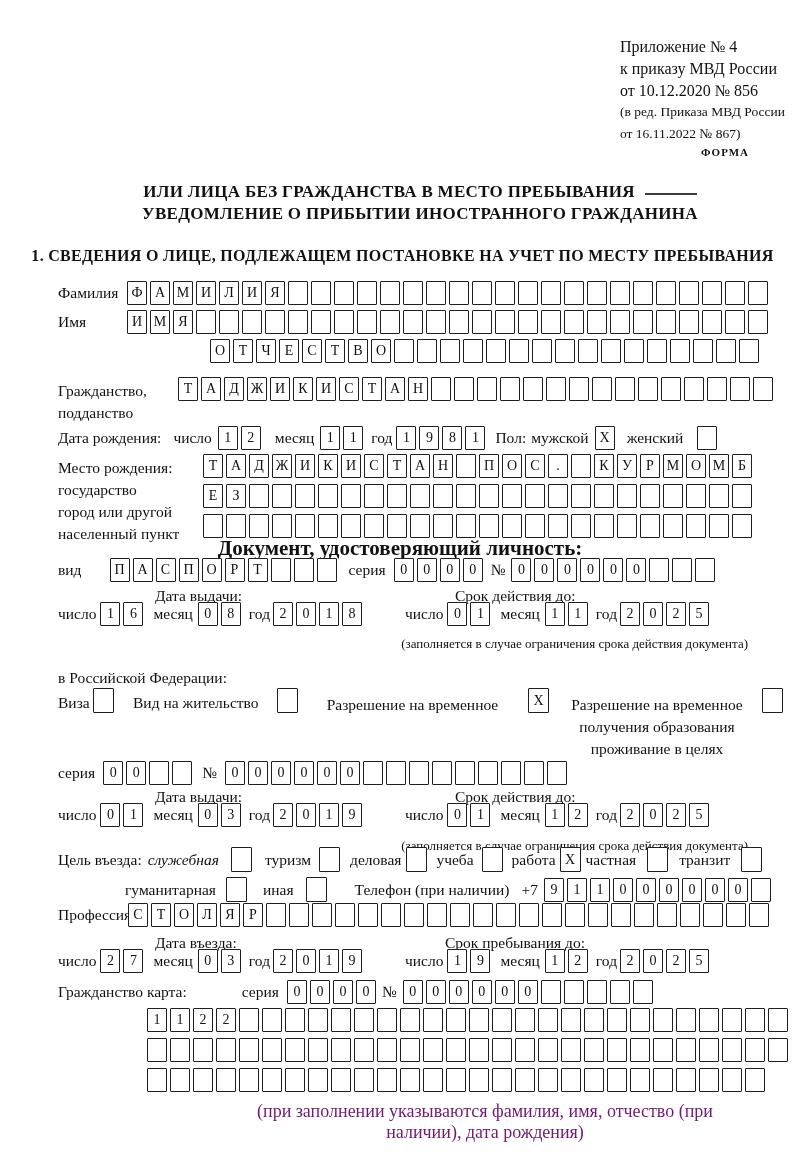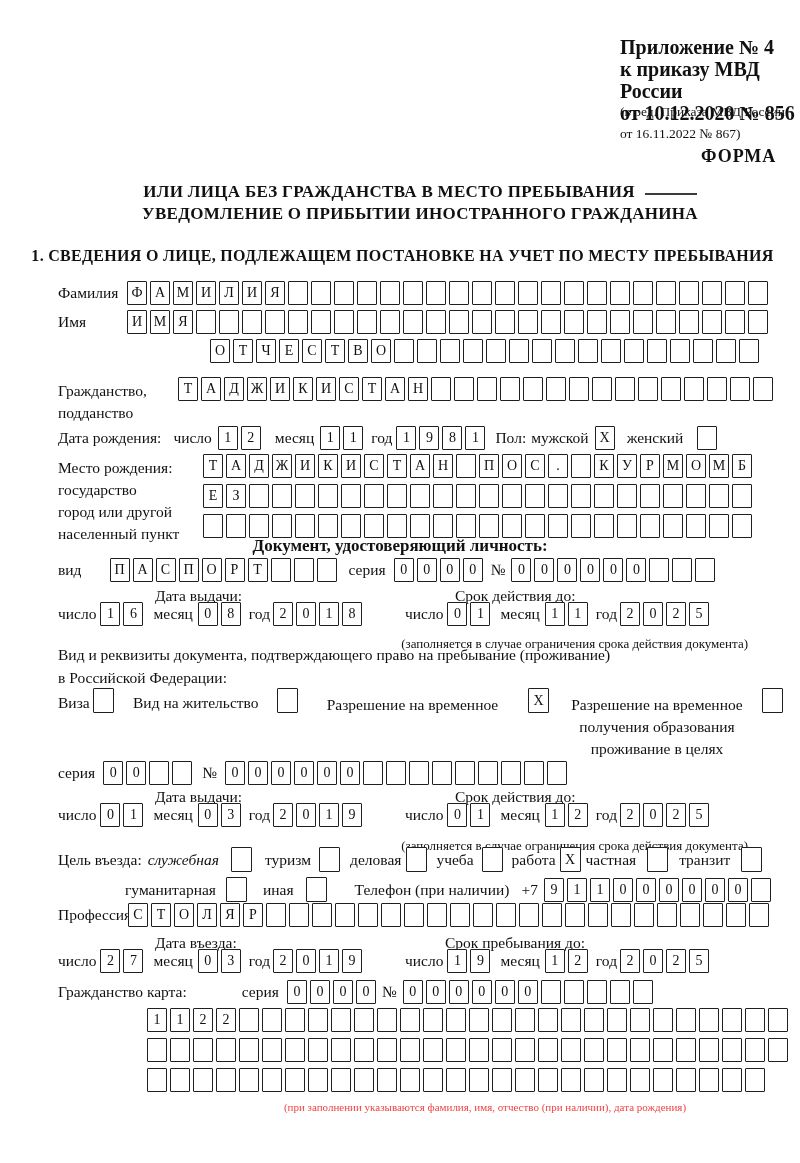--- a/index.html
+++ b/index.html
@@ -1,53 +1,53 @@
 <!DOCTYPE html>
 <html><head>
 <meta charset="utf-8">
 <style>
   html,body{margin:0;padding:0;background:#ffffff;}
   .page{position:relative;width:800px;height:1163px;background:#fff;
         font-family:"Liberation Serif","DejaVu Serif",serif;color:#111;overflow:hidden;}
   .abs{position:absolute;}
   .row{position:absolute;display:flex;align-items:center;}
   .lbl{font-size:15.5px;white-space:nowrap;color:#111;}
-  .sm14{font-size:20px;line-height:21px;font-weight:bold;}
+  .sm14{font-size:16px;line-height:21px;}
   .sm13{font-size:13.5px;line-height:21px;}
   .bold{font-weight:bold;}
   .note{font-size:13px;color:#111;margin-top:12px;}
-  .footnote{font-size:11px;color:#ef4444;}
+  .footnote{font-size:18px;color:#701a75;}
   .box-row{display:flex;gap:3px;align-items:center;}
   .cell{box-sizing:border-box;flex:none;width:20px;height:24px;border:1.7px solid #1f1f1f;
         border-radius:1px;display:inline-flex;align-items:center;justify-content:center;
         font-size:14px;background:#fff;}
   .cbox .cell{width:21px;height:25px;}
   .lblblock div{line-height:22px;}
   .centerblock{text-align:center;}
   .underline-blank{display:inline-block;width:52px;height:2px;background:#3c3c3c;
         margin-left:10px;vertical-align:2px;}
   .title{font-size:17px;font-weight:bold;letter-spacing:0.3px;line-height:22px;text-align:center;}
   .sechead{font-size:16px;font-weight:bold;letter-spacing:0.3px;text-align:center;}
-  .dochead{font-size:17px;font-weight:bold;text-align:center;}
+  .dochead{font-size:21px;font-weight:bold;text-align:center;}
 </style>
 </head>
 <body>
 
 <div class="page">
 
   <div class="abs lblblock" style="left:620px;top:36px;">
     <div class="sm14">Приложение № 4</div>
     <div class="sm14">к приказу МВД России</div>
     <div class="sm14">от 10.12.2020 № 856</div>
   </div>
   <div class="abs lblblock" style="left:620px;top:101px;">
     <div class="sm13">(в ред. Приказа МВД России</div>
     <div class="sm13">от 16.11.2022 № 867)</div>
   </div>
-  <div class="abs bold" style="left:701px;top:146px;font-size:18px;letter-spacing:1px;">ФОРМА</div>
+  <div class="abs bold" style="left:701px;top:146px;font-size:11px;letter-spacing:1px;">ФОРМА</div>
 
   <div class="abs title" style="left:40px;top:181px;width:760px;">
     <div>
       <span>ИЛИ ЛИЦА БЕЗ ГРАЖДАНСТВА В МЕСТО ПРЕБЫВАНИЯ</span><span class="underline-blank"></span>
     </div>
     <div>УВЕДОМЛЕНИЕ О ПРИБЫТИИ ИНОСТРАННОГО ГРАЖДАНИНА</div>
   </div>
 
   <div class="abs sechead" style="left:30px;top:247px;width:745px;">1. СВЕДЕНИЯ О ЛИЦЕ, ПОДЛЕЖАЩЕМ ПОСТАНОВКЕ НА УЧЕТ ПО МЕСТУ ПРЕБЫВАНИЯ</div>
 
@@ -367,21 +367,20 @@
     <span class="lbl" style="margin-left:8px;">год</span>
     <span class="box-row" style="margin-left:3px;">
         <span class="cell">2</span>
         <span class="cell">0</span>
         <span class="cell">2</span>
         <span class="cell">5</span>
       </span>
   </div>
   <div class="abs note" style="left:340px;top:624px;width:408px;text-align:right;">(заполняется в случае ограничения срока действия документа)</div>
 
-  <div class="abs lbl" style="left:58px;top:646px;">Вид и реквизиты документа, подтверждающего право на пребывание (проживание)</div>
   <div class="abs lbl" style="left:58px;top:669px;">в Российской Федерации:</div>
 
   <div class="abs lbl" style="left:58px;top:694px;">Виза</div>
   <div class="abs box-row cbox" style="left:93px;top:688px;">
       <span class="cell"></span>
     </div>
 
   <div class="abs lbl" style="left:133px;top:694px;">Вид на жительство</div>
   <div class="abs box-row cbox" style="left:277px;top:688px;">
       <span class="cell"></span>

